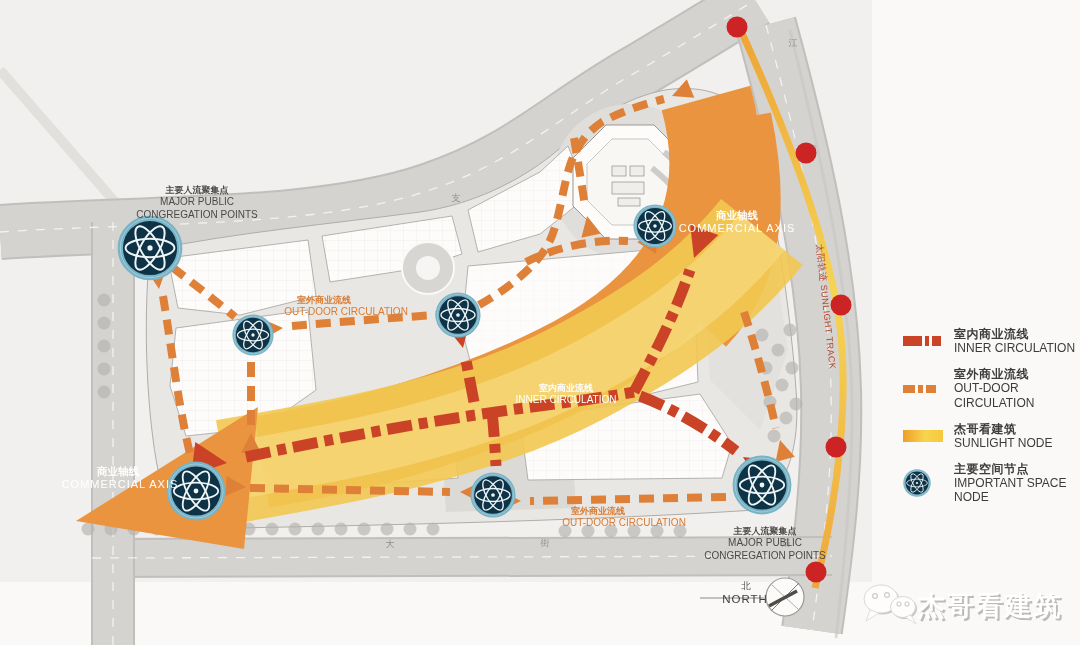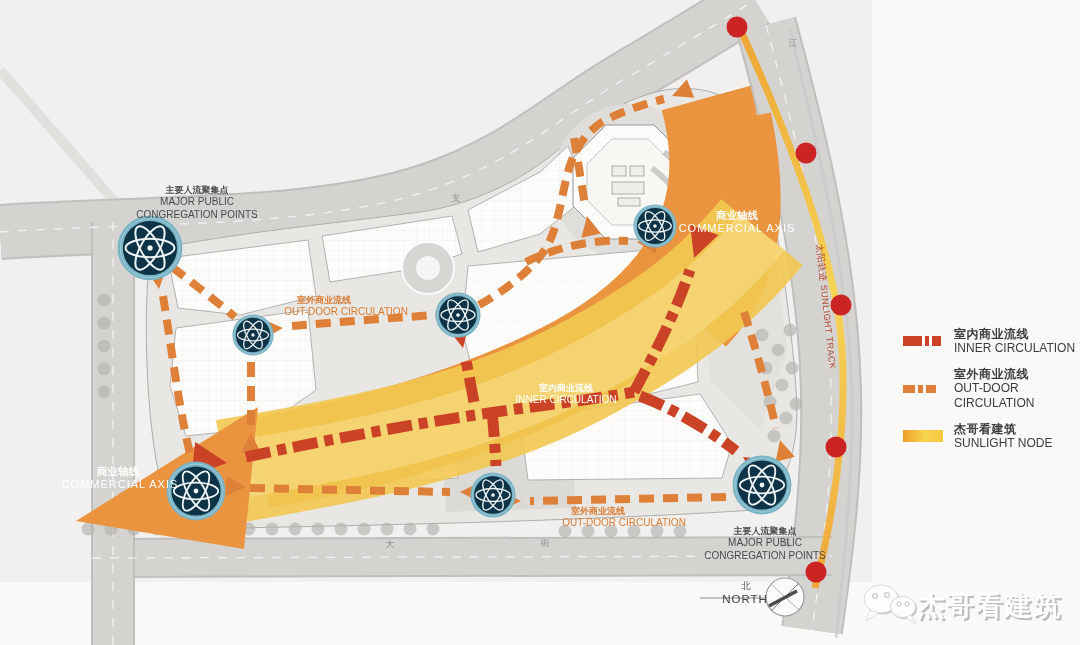--- a/index.html
+++ b/index.html
@@ -326,13 +326,24 @@
   </div>
   <div class="lrow">
     <div class="sw sw-sun">
         <span></span>
       </div>
     <div class="lt">
         <div class="zh">杰哥看建筑</div>
       <div>SUNLIGHT NODE</div>
       </div>
   </div>
+  <div class="lrow">
+    <div class="sw">
+      <svg width="28" height="28" viewBox="0 0 28 28">
+          <use href="#atom" x="0" y="0" width="28" height="28"></use>
+        </svg>
+    </div>
+    <div class="lt">
+        <div class="zh">主要空间节点</div>
+      <div>IMPORTANT SPACE NODE</div>
+      </div>
+  </div>
 </div>
 
 </body></html>

